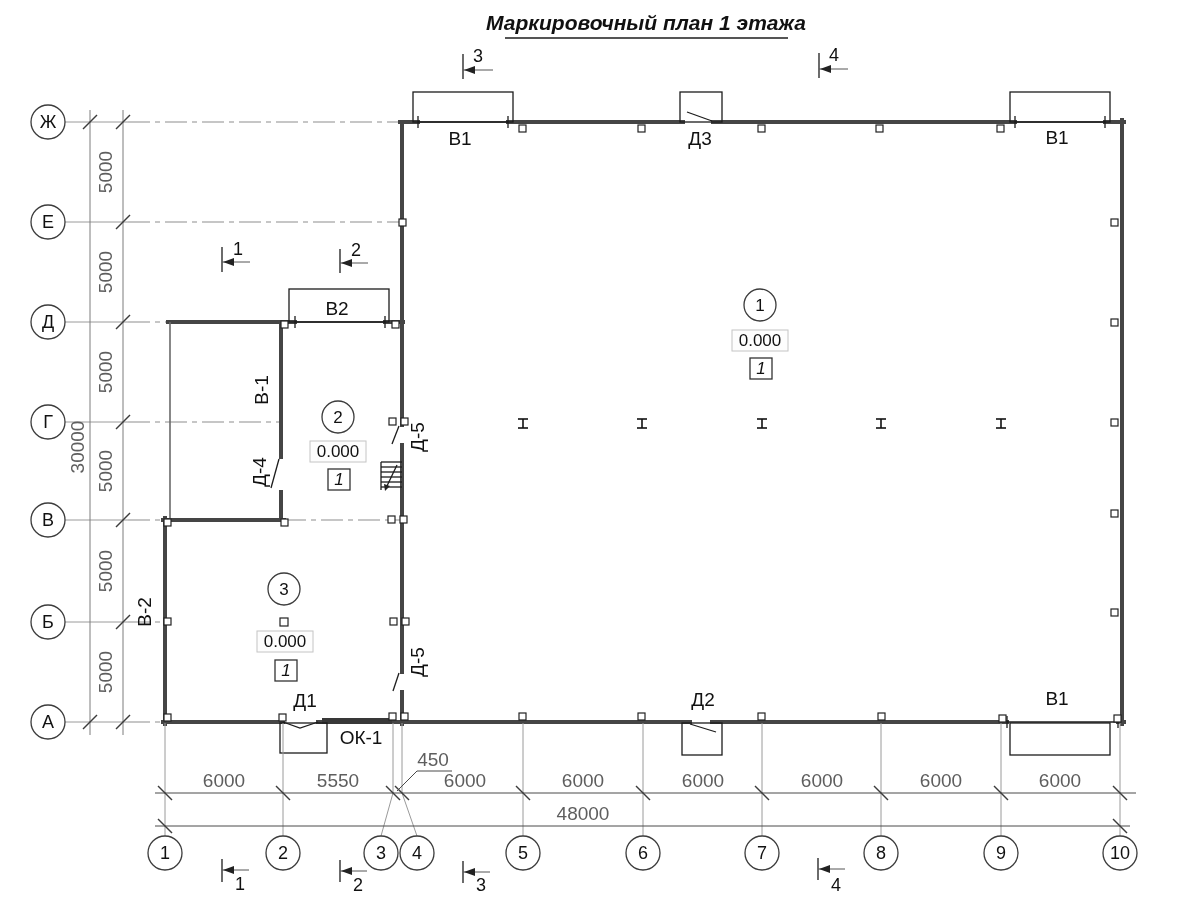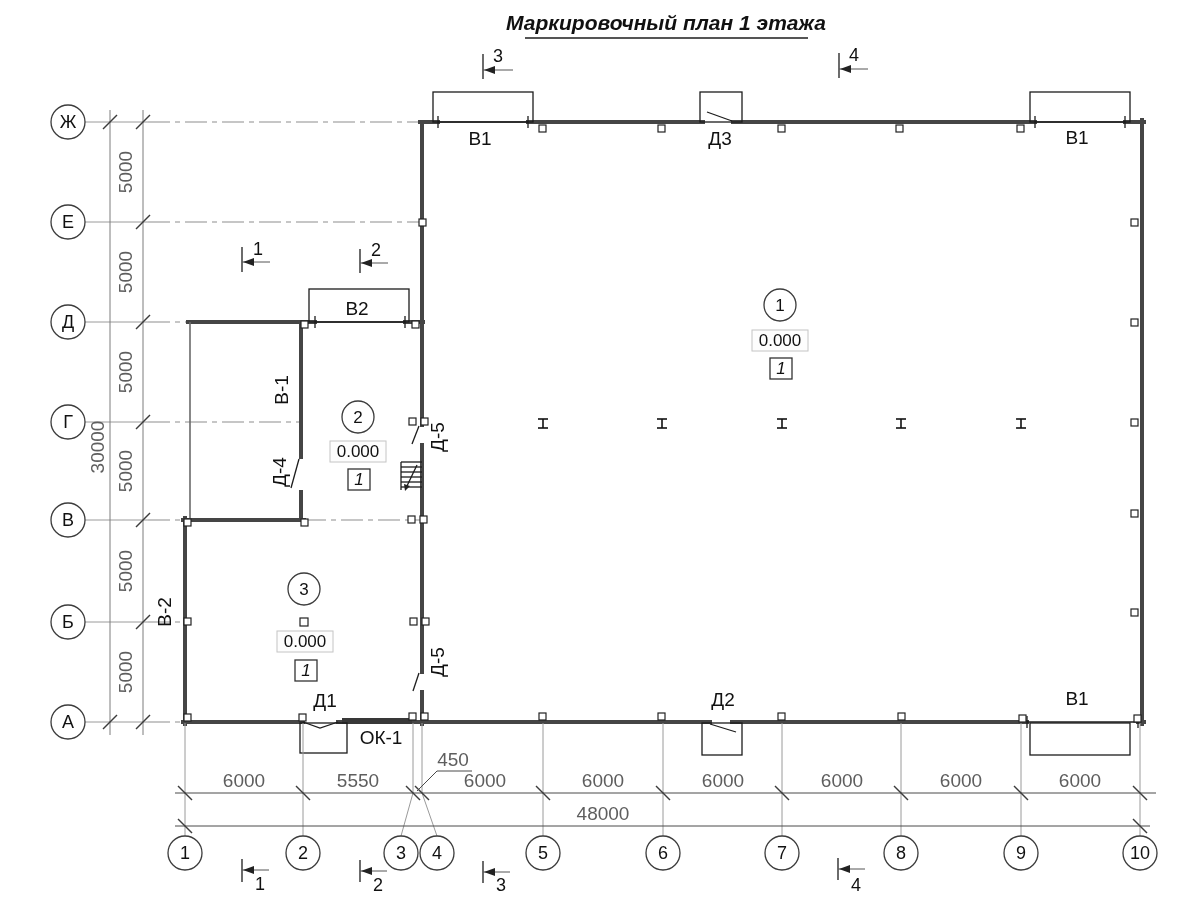--- a/index.html
+++ b/index.html
@@ -1,16 +1,16 @@
 <!DOCTYPE html>
 <html><head>
 <meta charset="utf-8">
 <style>
   html,body{margin:0;padding:0;background:#ffffff;}
-  .stage{width:1082px;height:900px;background:#ffffff;position:relative;font-family:"Liberation Sans",sans-serif;margin-left:20px;}
+  .stage{width:1082px;height:900px;background:#ffffff;position:relative;font-family:"Liberation Sans",sans-serif;}
   svg text{font-family:"Liberation Sans",sans-serif;fill:#111;}
   .w4{stroke:#454545;stroke-width:4;fill:none;stroke-linecap:square;}
   .w2{stroke:#6a6a6a;stroke-width:1.6;fill:none;}
   .thin{stroke:#1c1c1c;stroke-width:1.3;fill:none;}
   .grid{stroke:#9a9a9a;stroke-width:1;fill:none;}
   .dash{stroke:#8d8d8d;stroke-width:1.1;fill:none;stroke-dasharray:22 5 5 5;}
   .dim{stroke:#7c7c7c;stroke-width:1;fill:none;}
   .tick{stroke:#3c3c3c;stroke-width:1.4;}
   .sq{fill:#ffffff;stroke:#222;stroke-width:1.2;}
   .cir{fill:#ffffff;stroke:#3c3c3c;stroke-width:1.3;}

